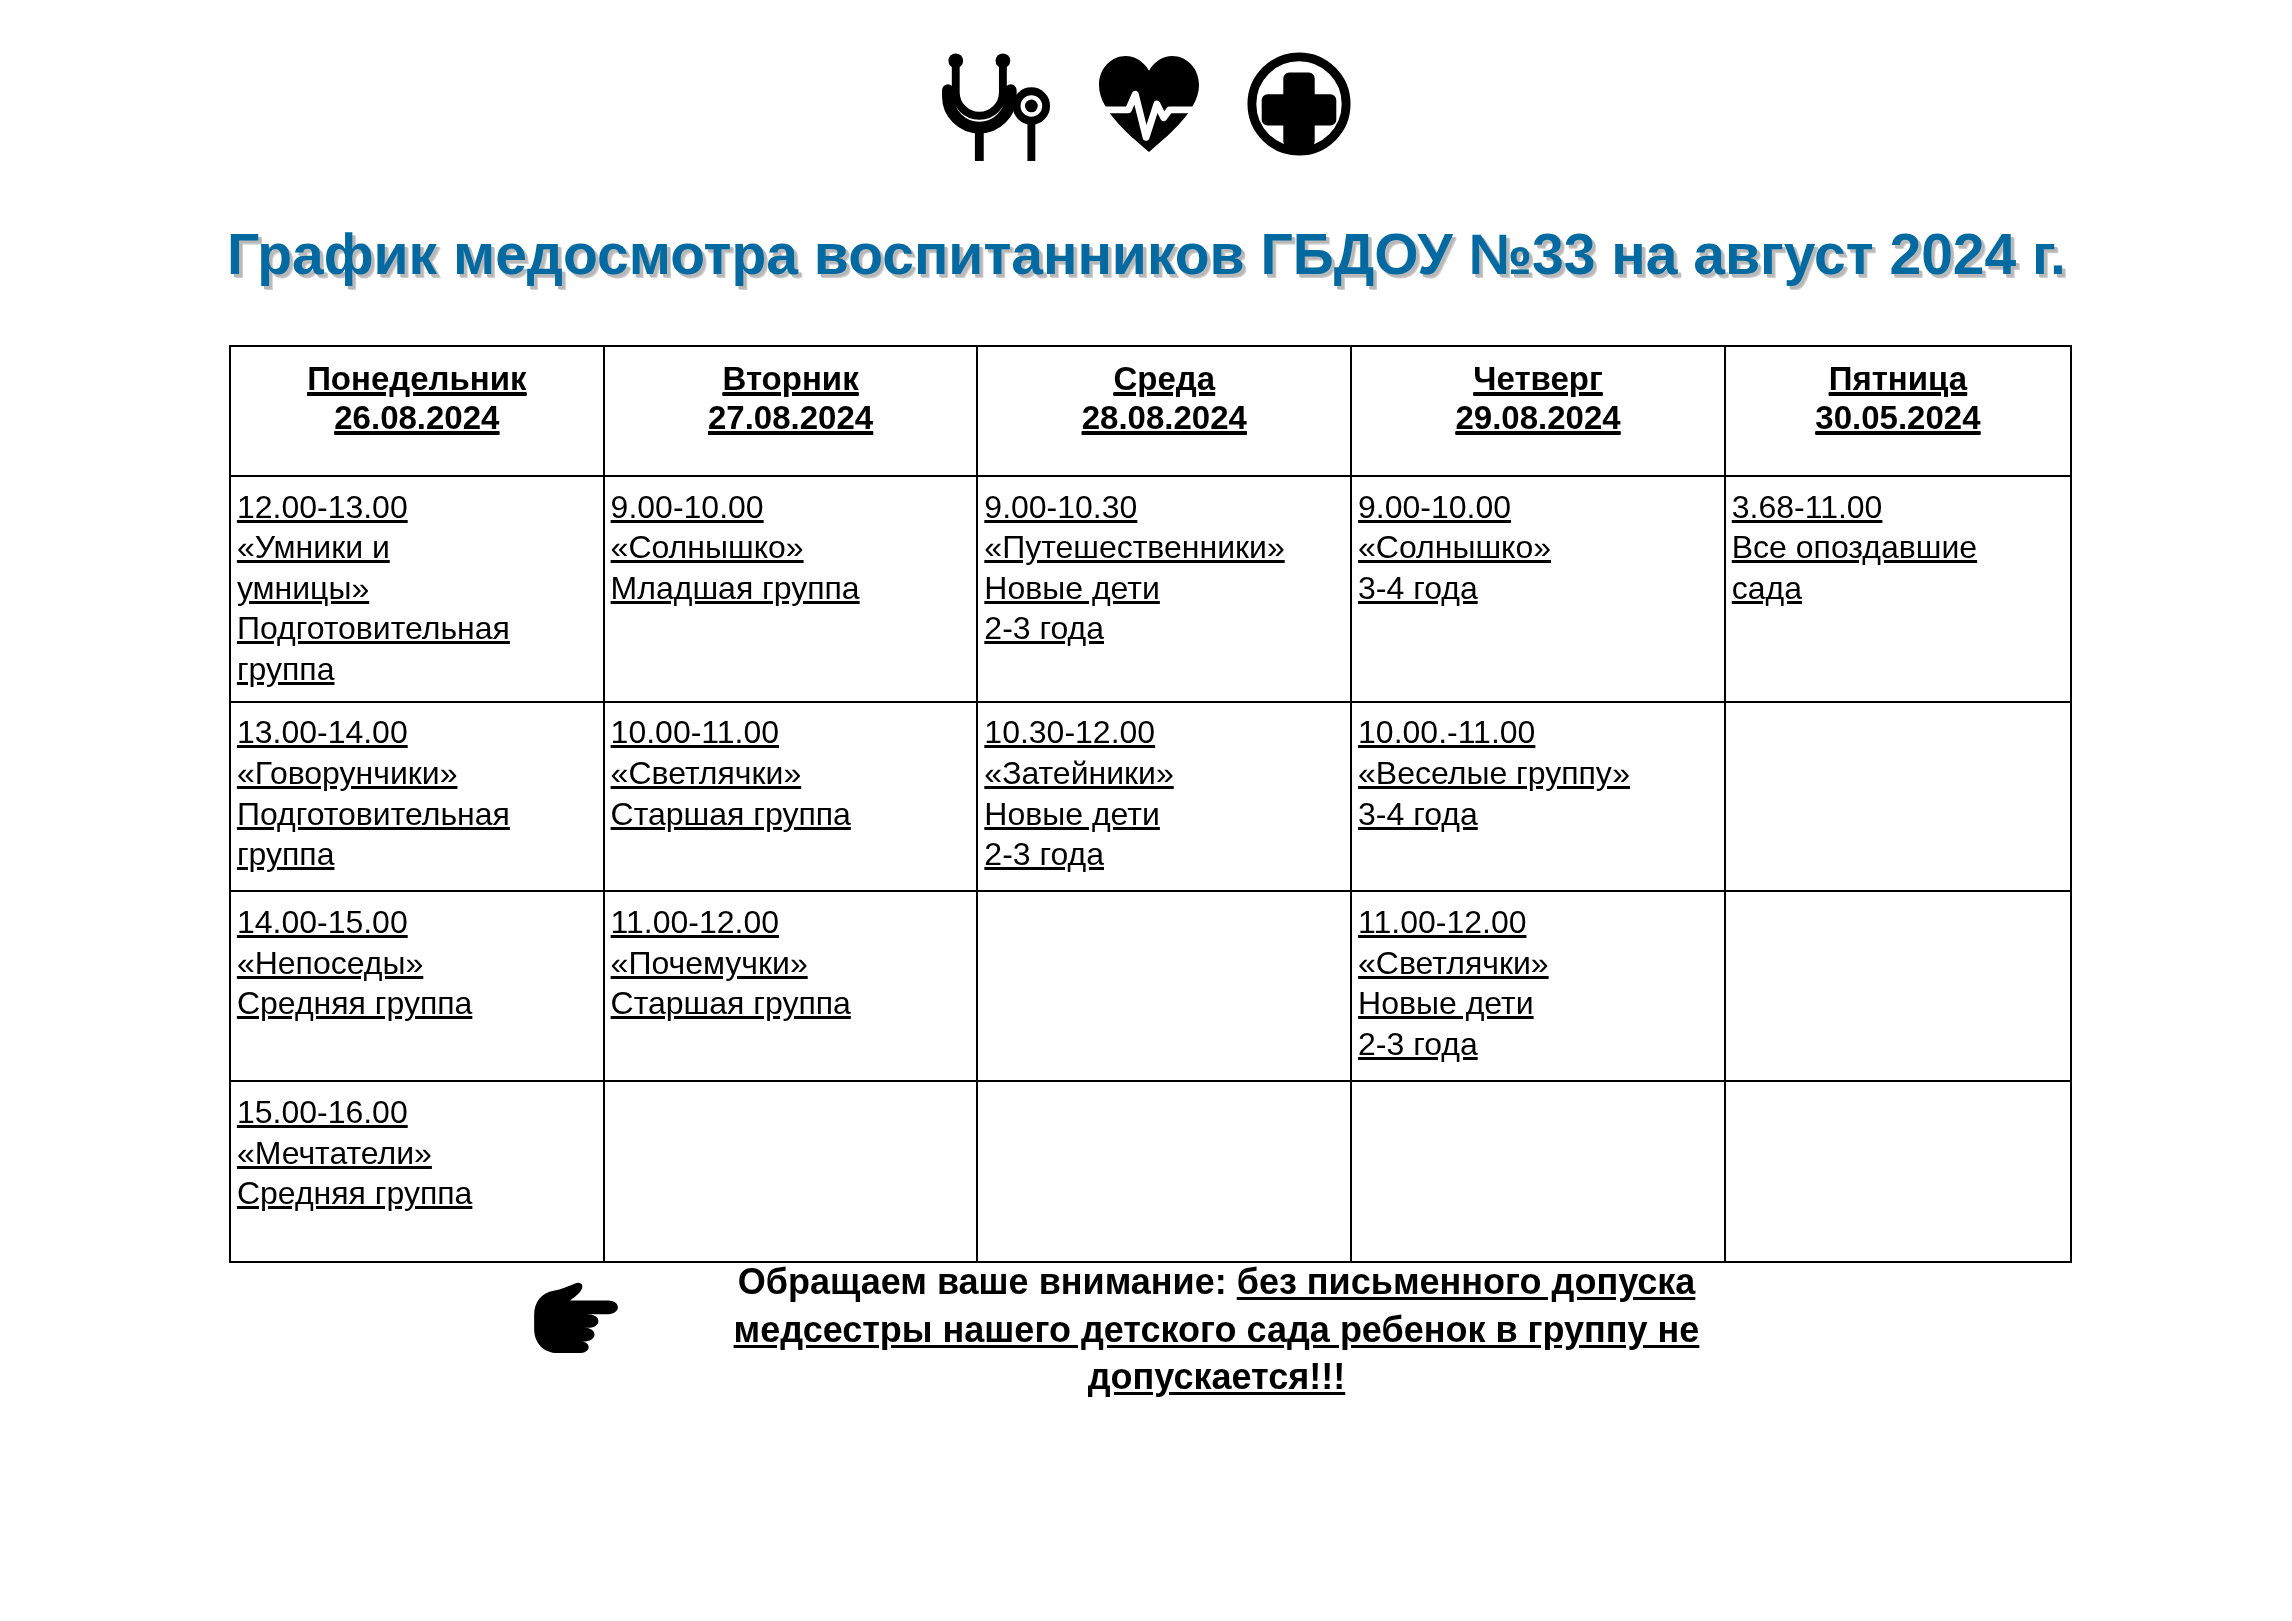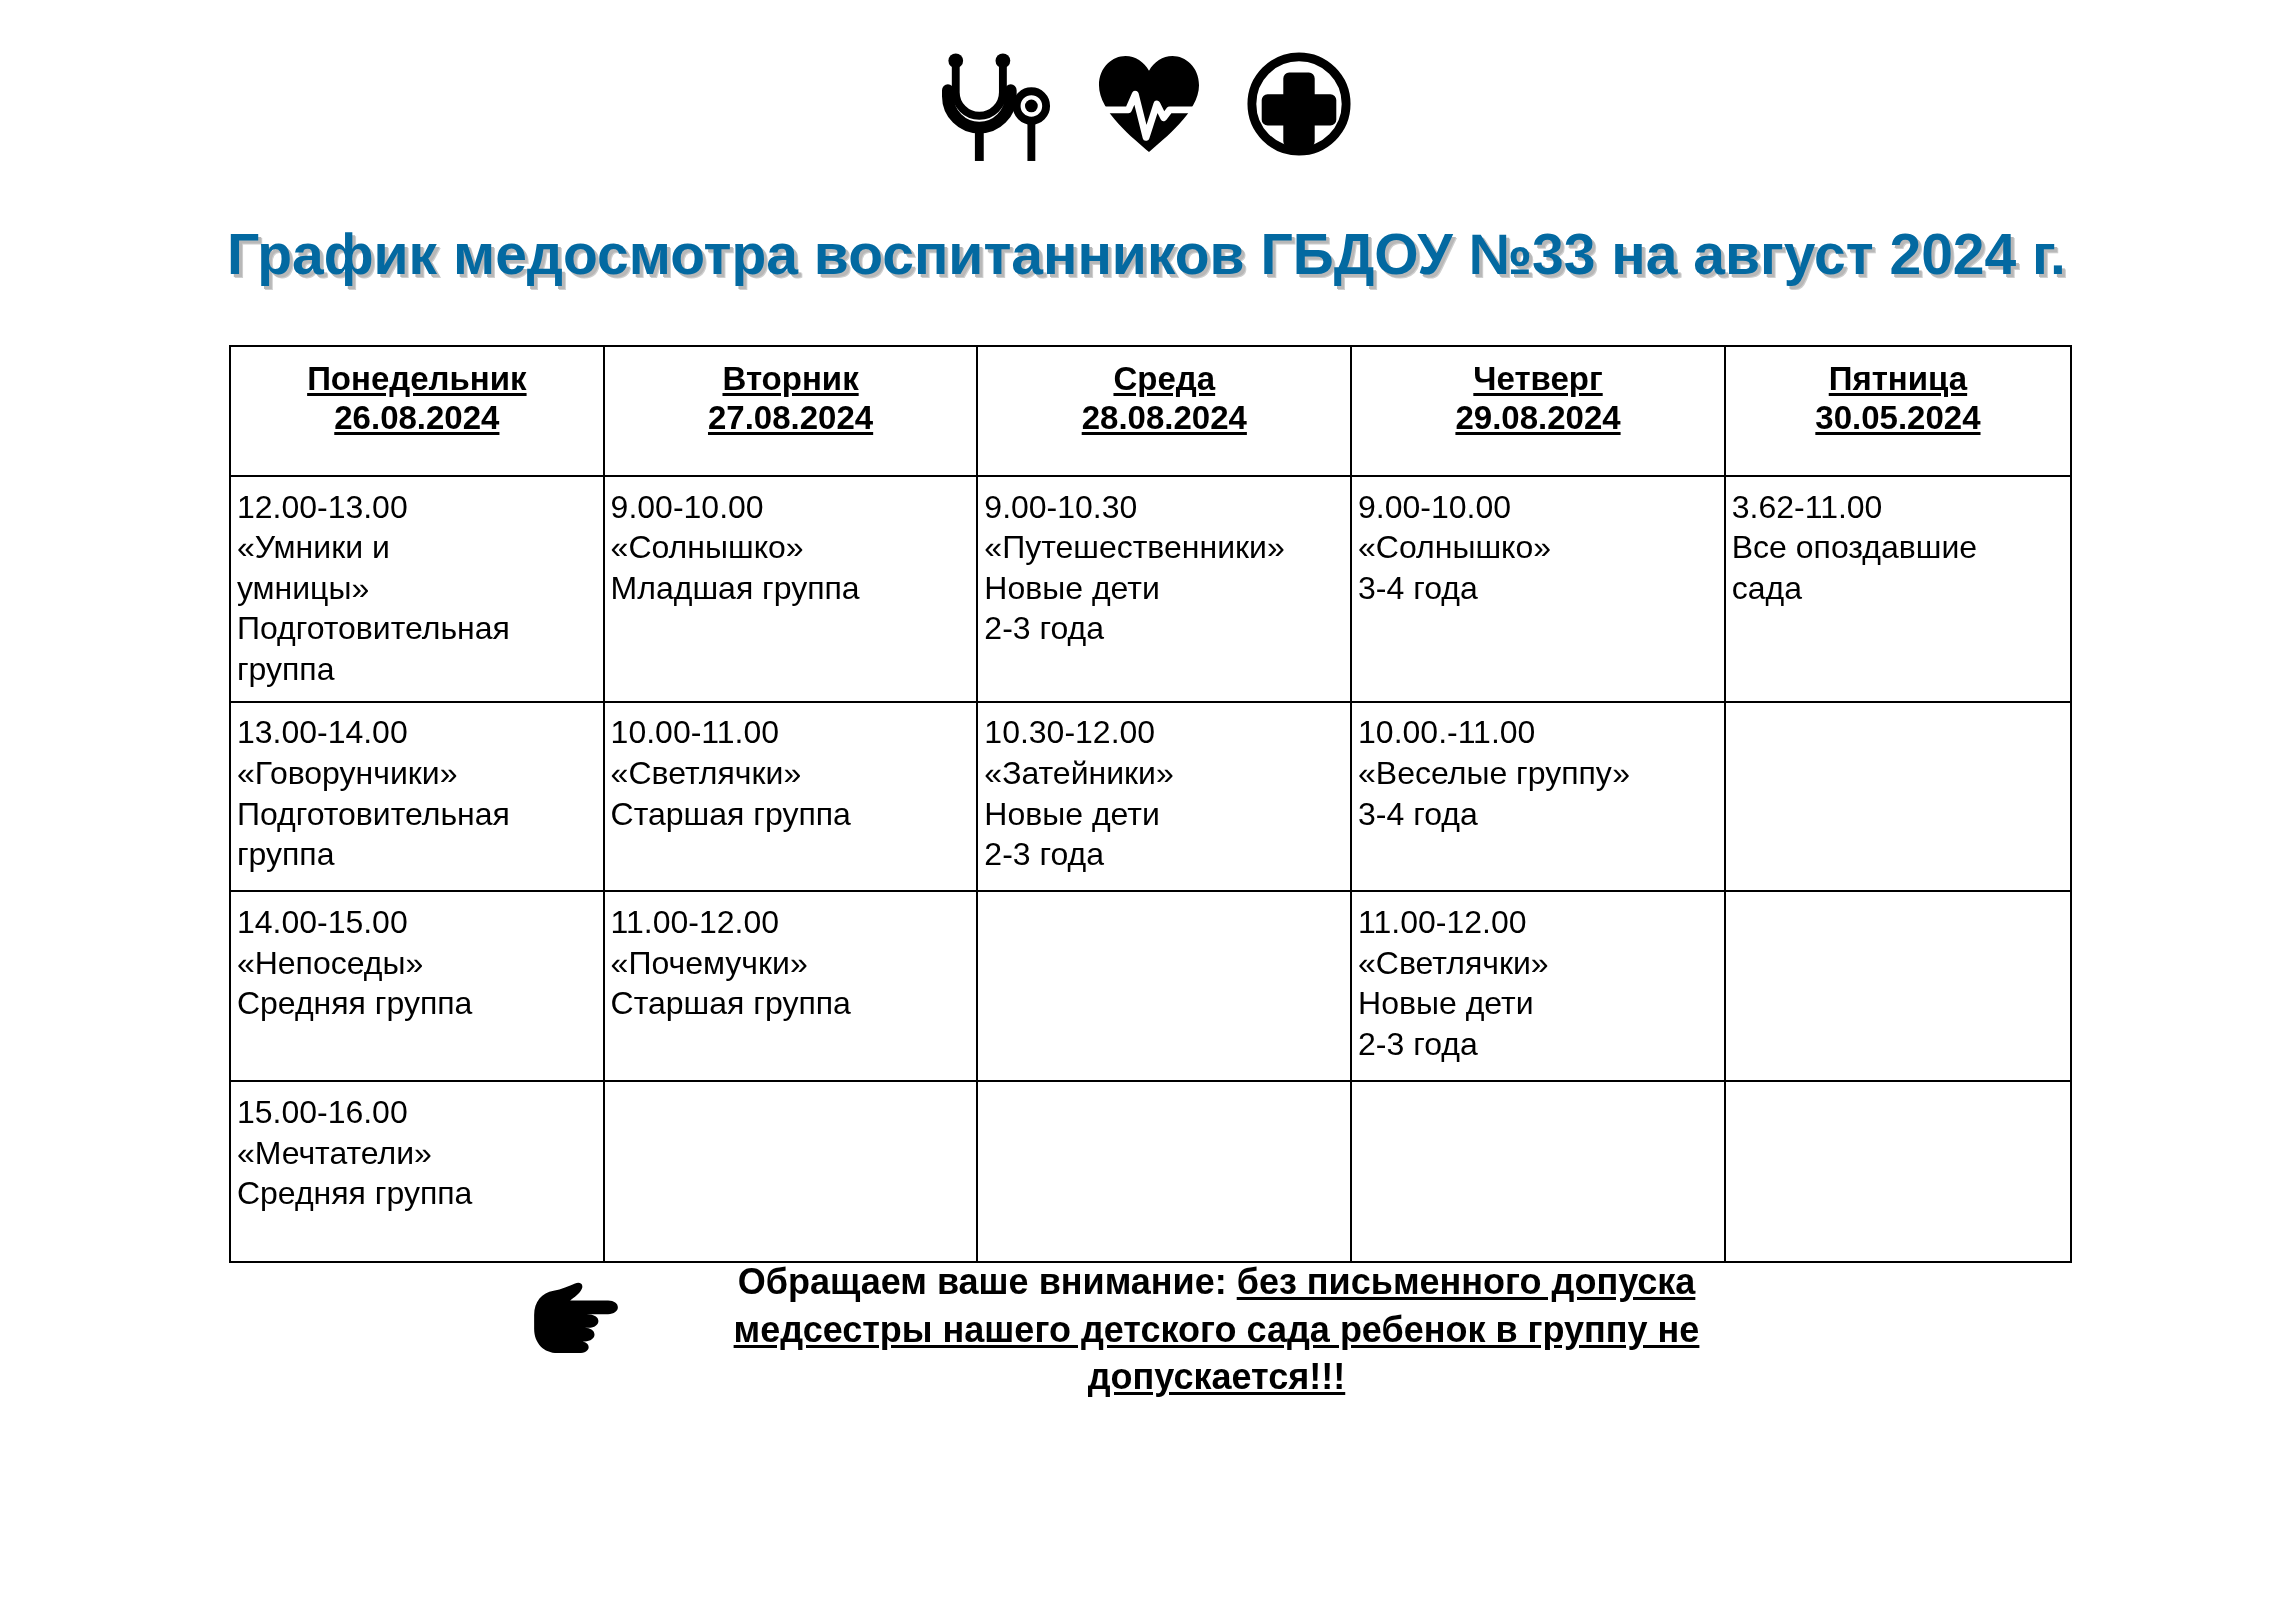--- a/index.html
+++ b/index.html
@@ -68,20 +68,21 @@
   table.schedule col.c5 { width: 18.8%; }
 
   table.schedule th,
   table.schedule td {
     border: 2px solid #000;
     vertical-align: top;
     padding: 9.8px 5.9px 0 5.9px;
     font-size: 32px;
     line-height: 1.27;
     font-weight: normal;
+    text-decoration: underline;
   }
   table.schedule thead th {
     font-weight: bold;
     font-size: 33px;
     line-height: 1.2;
     height: 116px;
     padding-top: 11.8px;
   }
   table.schedule thead th .hdr-line {
     display: block;
@@ -208,21 +209,21 @@
             <span class="cell-line">«Путешественники»</span>
             <span class="cell-line">Новые дети</span>
             <span class="cell-line">2-3 года</span>
           </td>
         <td>
             <span class="cell-line">9.00-10.00</span>
             <span class="cell-line">«Солнышко»</span>
             <span class="cell-line">3-4 года</span>
           </td>
         <td>
-            <span class="cell-line">3.62-11.00</span>
+            <span class="cell-line">3.68-11.00</span>
             <span class="cell-line">Все опоздавшие</span>
             <span class="cell-line">сада</span>
           </td>
       </tr>
       <tr class="row-2">
         <td>
             <span class="cell-line">13.00-14.00</span>
             <span class="cell-line">«Говорунчики»</span>
             <span class="cell-line">Подготовительная</span>
             <span class="cell-line">группа</span>

